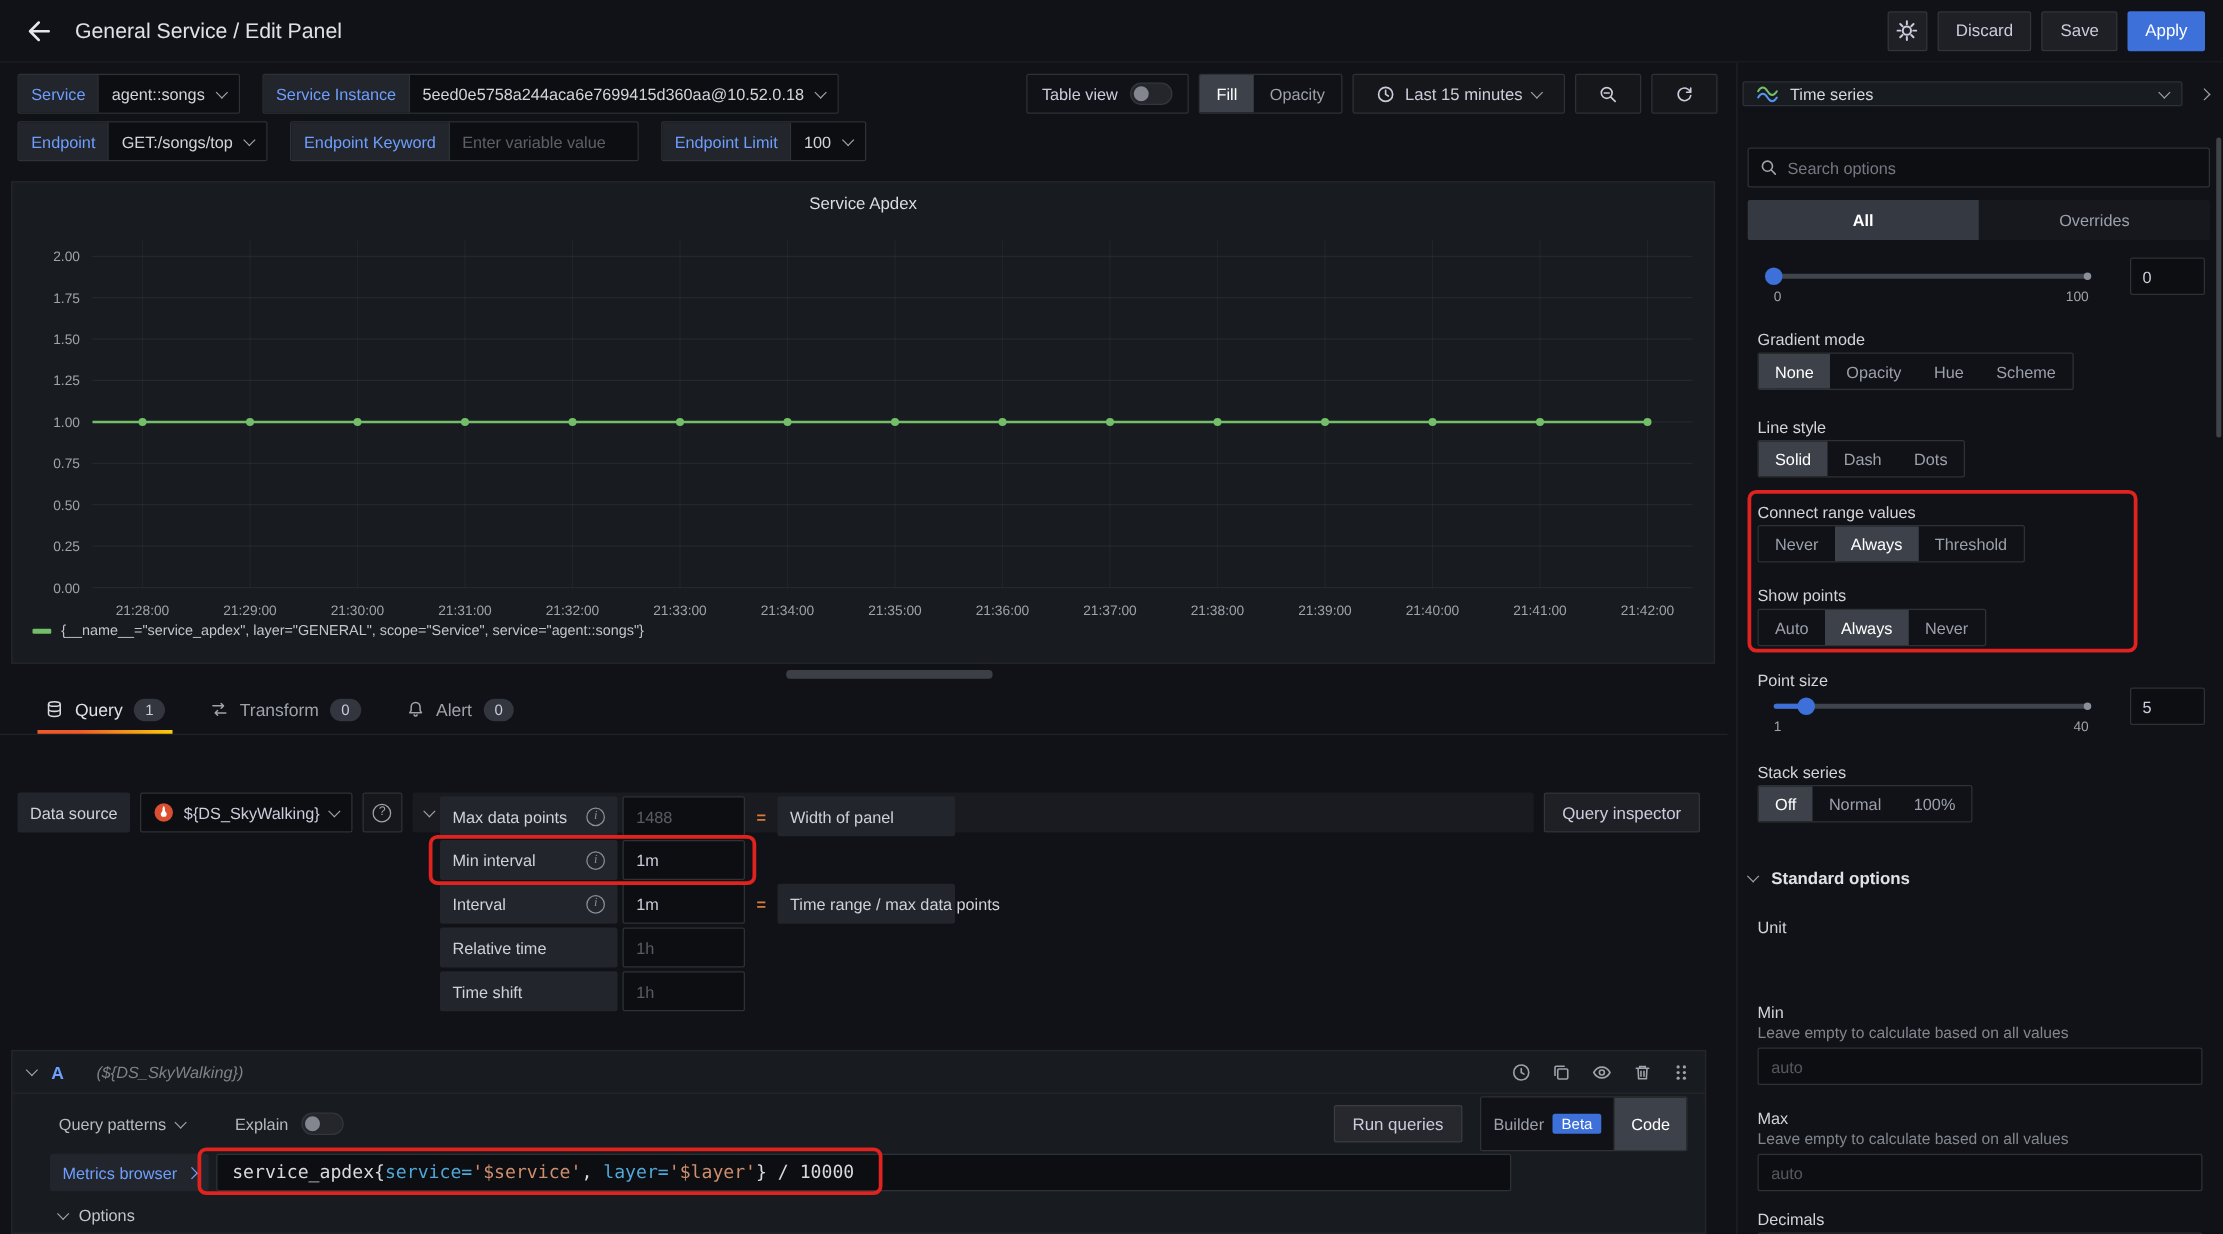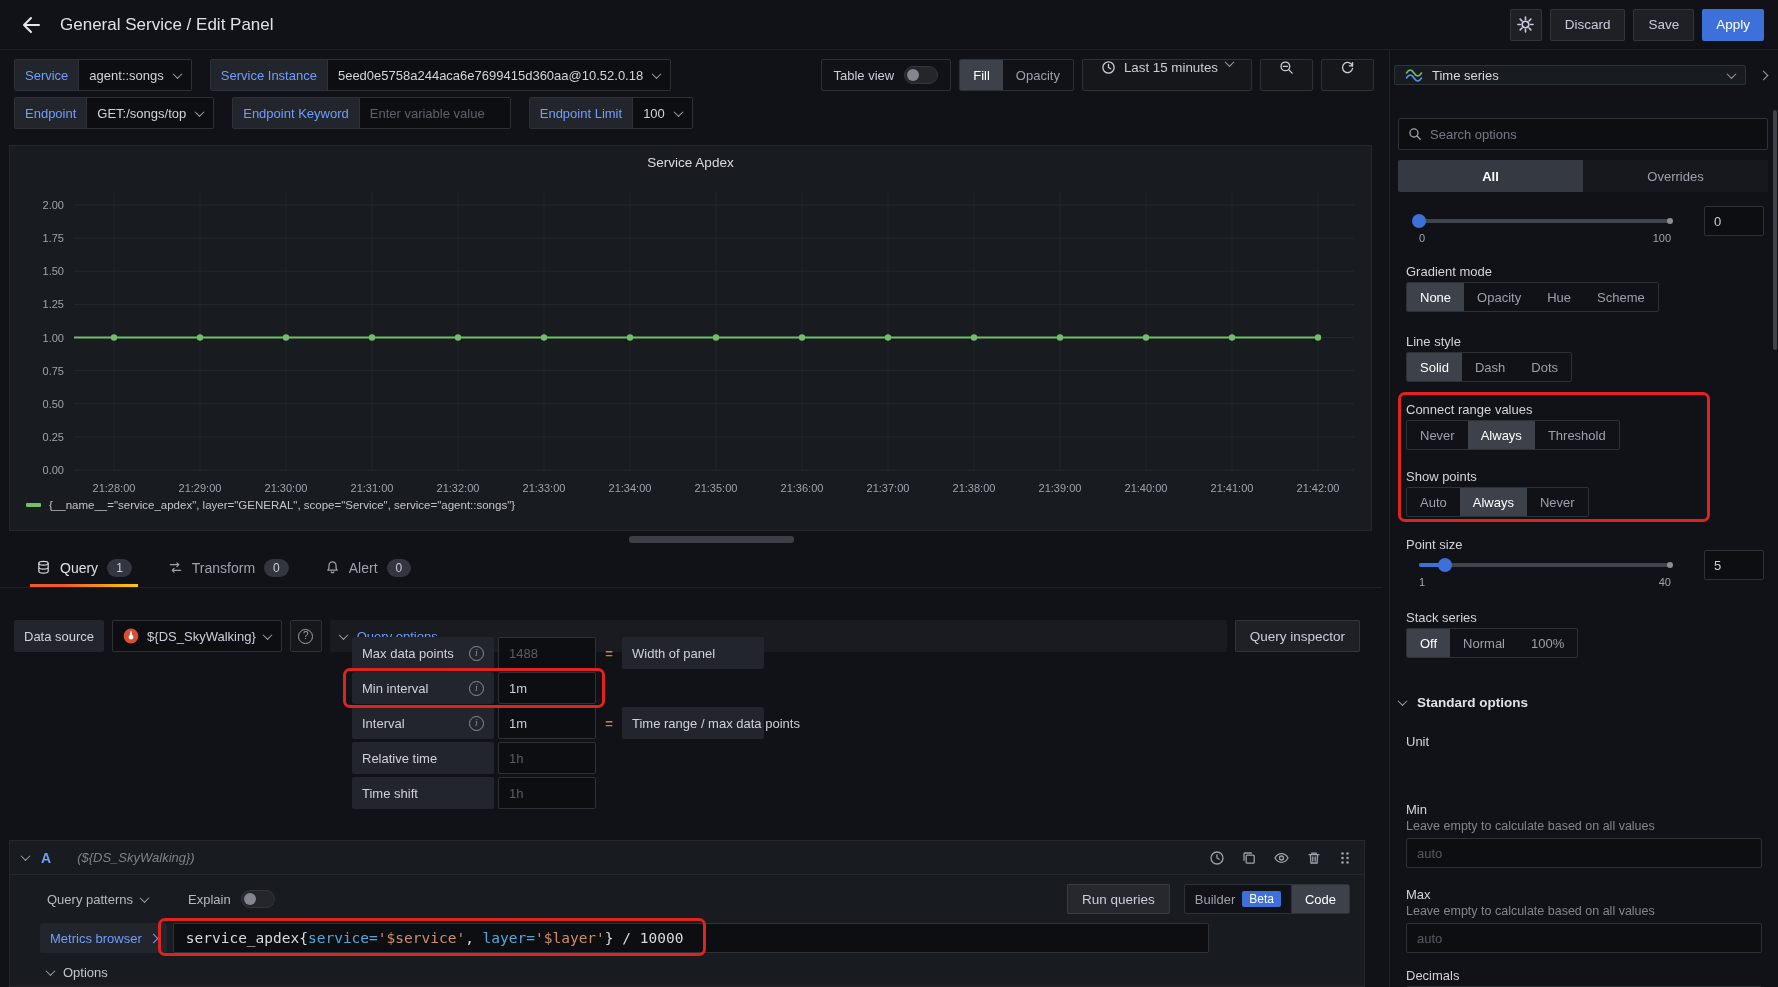--- a/index.html
+++ b/index.html
@@ -28,36 +28,36 @@
   .var-value .chv{color:#9da2ab}
   .var input{background:#0d0e12;border:none;outline:none;color:#ccccdc;padding:0 10px;width:150px;font:13px "Liberation Sans",sans-serif}
   .var input::placeholder{color:rgba(204,204,220,0.42)}
   .vrow-right{margin-left:auto;display:flex;gap:8px;align-items:center}
   .tool-box{display:flex;align-items:center;gap:10px;height:32px;padding:0 12px;border:1px solid #2c3235;border-radius:2px;background:#111217}
   .toggle{width:34px;height:18px;border-radius:9px;background:#24262b;border:1px solid #33363c;position:relative;cursor:pointer}
   .toggle .knob{position:absolute;left:2px;top:2px;width:12px;height:12px;border-radius:50%;background:#83868e}
   .radiogrp{display:inline-flex;height:32px;border:1px solid #2c3235;background:#111217;border-radius:2px;overflow:hidden;align-items:stretch}
   .seg{display:flex;align-items:center;padding:0 13px;font-weight:500;color:#9ba0aa;cursor:pointer;white-space:nowrap}
   .seg.on{background:#3d414a;color:#fff}
-  .tool-btn{display:flex;gap:8px;height:32px;padding:0 18px;border:1px solid #2c3235;border-radius:2px;background:#15171b;color:#ccccdc;cursor:pointer}
+  .tool-btn{display:flex;align-items:center;gap:8px;height:32px;padding:0 18px;border:1px solid #2c3235;border-radius:2px;background:#15171b;color:#ccccdc;cursor:pointer}
   
   .panel{position:absolute;left:9px;top:145px;width:1363px;height:386px;background:#181b1f;border:1px solid #25272b}
   .panel-title{position:absolute;top:9px;left:0;right:0;text-align:center;font-weight:500;font-size:13.5px;color:#dcdde1}
   #chart{position:absolute;left:8px;top:34px}
   .legend{position:absolute;left:16px;top:353px;display:flex;gap:8px;align-items:center;font-size:11.5px;color:#c3c5cc}
   .legend-swatch{display:inline-block;width:15px;height:4px;border-radius:1px}
   .hscroll{position:absolute;left:629px;top:536px;width:165px;height:7px;background:#3c4046;border-radius:3px;cursor:pointer}
   
   .etabs{position:absolute;left:0;top:548px;width:1382px;height:40px;display:flex;align-items:stretch;gap:24px;padding-left:30px;border-bottom:1px solid #1f2125}
   .etab{display:flex;align-items:center;gap:9px;padding:0 6px;position:relative;color:#9da2ab;font-size:14px;cursor:pointer}
   .etab.active{color:#e0e1e6}
   .etab.active::after{content:'';position:absolute;left:0;right:0;bottom:0;height:3px;background:linear-gradient(90deg,#f05a28 30%,#fbca0a 99%)}
   .cnt{background:#33363e;border-radius:10px;padding:2px 9px;font-size:12px;color:#ccccdc;font-weight:400}
   
-  .ds-row{position:absolute;left:14px;top:620px;width:1346px;height:32px;display:flex;gap:8px;align-items:center}
+  .ds-row{position:absolute;left:14px;top:634px;width:1346px;height:32px;display:flex;gap:8px;align-items:center}
   .fld-label{background:#22252b;display:flex;align-items:center;height:32px;padding:0 10px;font-weight:500;color:#d0d2d8;border-radius:2px;white-space:nowrap}
   .ds-pick{display:flex;align-items:center;gap:8px;height:32px;padding:0 10px;border:1px solid #2c3235;border-radius:2px;background:#0d0e12;cursor:pointer}
   .ds-pick .chv{color:#9da2ab}
   .icon-circ{width:15px;height:15px;border:1px solid currentColor;border-radius:50%;display:inline-flex;align-items:center;justify-content:center;font-size:10px;line-height:1}
   .icon-circ.q::before{content:"?"}
   .icon-circ.i::before{content:"i";font-family:"Liberation Serif",serif;font-style:italic}
   .help-btn{width:32px;height:32px;border:1px solid #2c3235;border-radius:2px;background:#15171b;color:#9da2ab;display:flex;align-items:center;justify-content:center;cursor:pointer}
   .qo-bar{flex:1;height:32px;display:flex;align-items:center;gap:10px;padding:0 10px;background:rgba(204,204,220,0.05);border-radius:2px;color:#6e9fff;font-weight:500;cursor:pointer}
   .qo-bar .chv{color:#9da2ab}
   .qo-rows{position:absolute;left:352px;top:637px;display:flex;flex-direction:column;gap:3px}
@@ -75,21 +75,21 @@
   .card-hdr .chv{color:#9da2ab}
   .refid{color:#6e9fff;font-weight:700;font-size:14px}
   .refds{color:#7e838b;font-style:italic;margin-left:14px}
   .card-icons{margin-left:auto;display:flex;gap:16px;align-items:center;color:#9da2ab}
   .card-icons svg{cursor:pointer}
   .crow1{display:flex;align-items:center;margin:9px 14px 0 37px;height:30px}
   .qpat{display:flex;align-items:center;gap:8px;color:#b7bac2;cursor:pointer}
   .qpat .chv{color:#9da2ab}
   .explain{display:flex;align-items:center;gap:10px;margin-left:40px;color:#b7bac2}
   .crow1-right{margin-left:auto;display:flex;gap:14px;align-items:center}
-  .bc-grp{display:flex;align-items:center;height:30px;border:1px solid #2c3235;border-radius:2px;background:#111217;overflow:hidden}
+  .bc-grp{display:flex;align-items:center;height:44px;border:1px solid #2c3235;border-radius:2px;background:#111217;overflow:hidden}
   .bc-builder{display:flex;align-items:center;gap:7px;padding:0 10px;color:#9ba0aa;font-weight:500}
   .beta{background:#3d71d9;color:#fff;border-radius:2px;padding:1px 7px;font-size:12px;font-weight:500}
   .bc-code{display:flex;align-items:center;height:100%;padding:0 13px;background:#3d414a;color:#fff;font-weight:500;border-left:1px solid #2c3235}
   .crow2{display:flex;align-items:center;gap:6px;margin:8px 14px 0 30px;position:relative;height:32px}
   .mbrowser{display:flex;align-items:center;gap:8px;height:30px;padding:0 10px;background:#22252b;border-radius:2px;color:#6e9fff;font-weight:500;cursor:pointer}
   .code{width:1036px;height:30px;background:#0d0e12;border:1px solid #2c3235;border-radius:2px;display:flex;align-items:center;padding:0 12px;font-family:"DejaVu Sans Mono",monospace;font-size:14.5px;color:#d8dade;white-space:pre}
   .code .k{color:#51a8d8}
   .code .s{color:#cf8e6d}
   .crow3{display:flex;align-items:center;gap:9px;margin:11px 14px 0 37px;color:#c3c5cc;font-weight:500}
   .crow3 .chv{color:#9da2ab}

